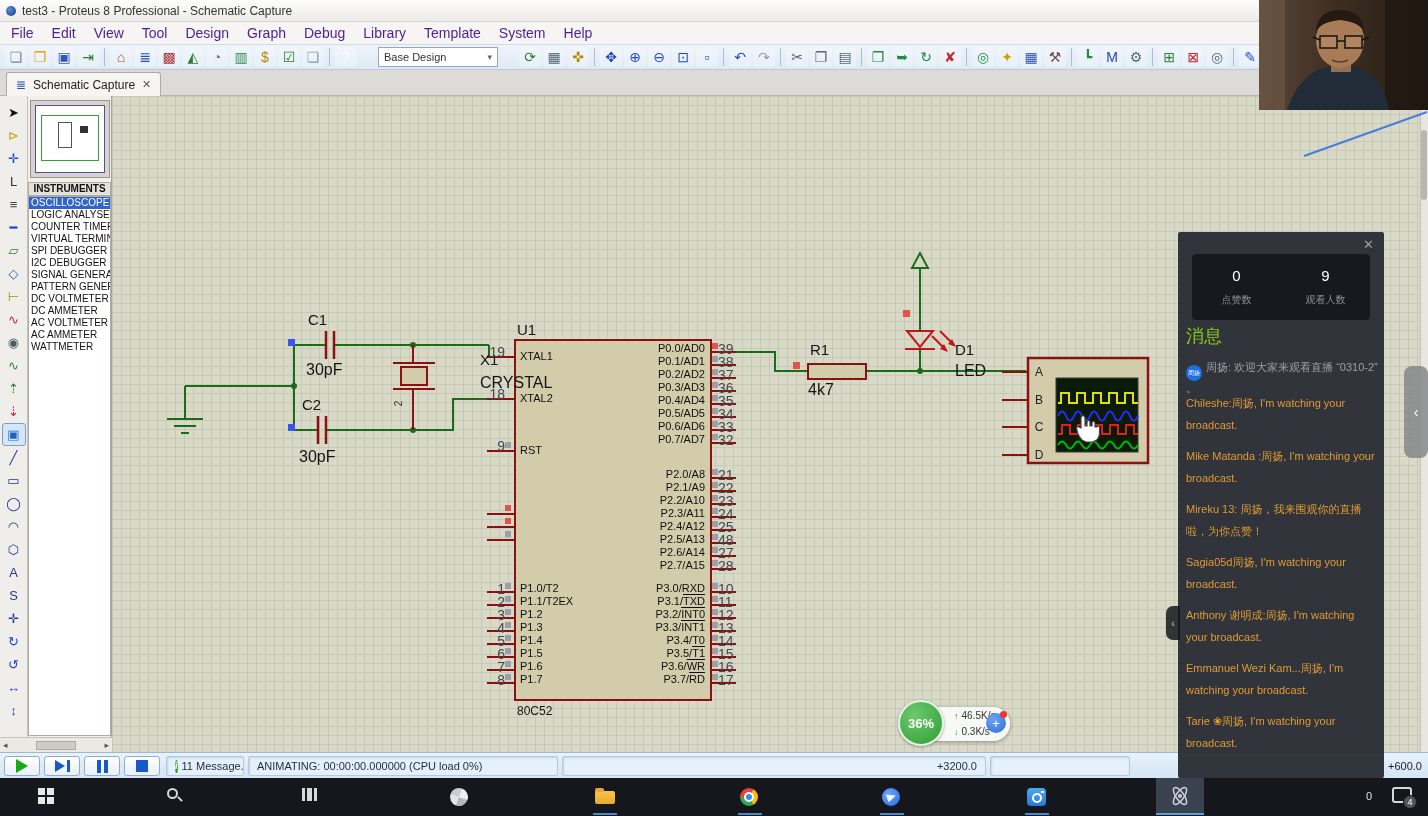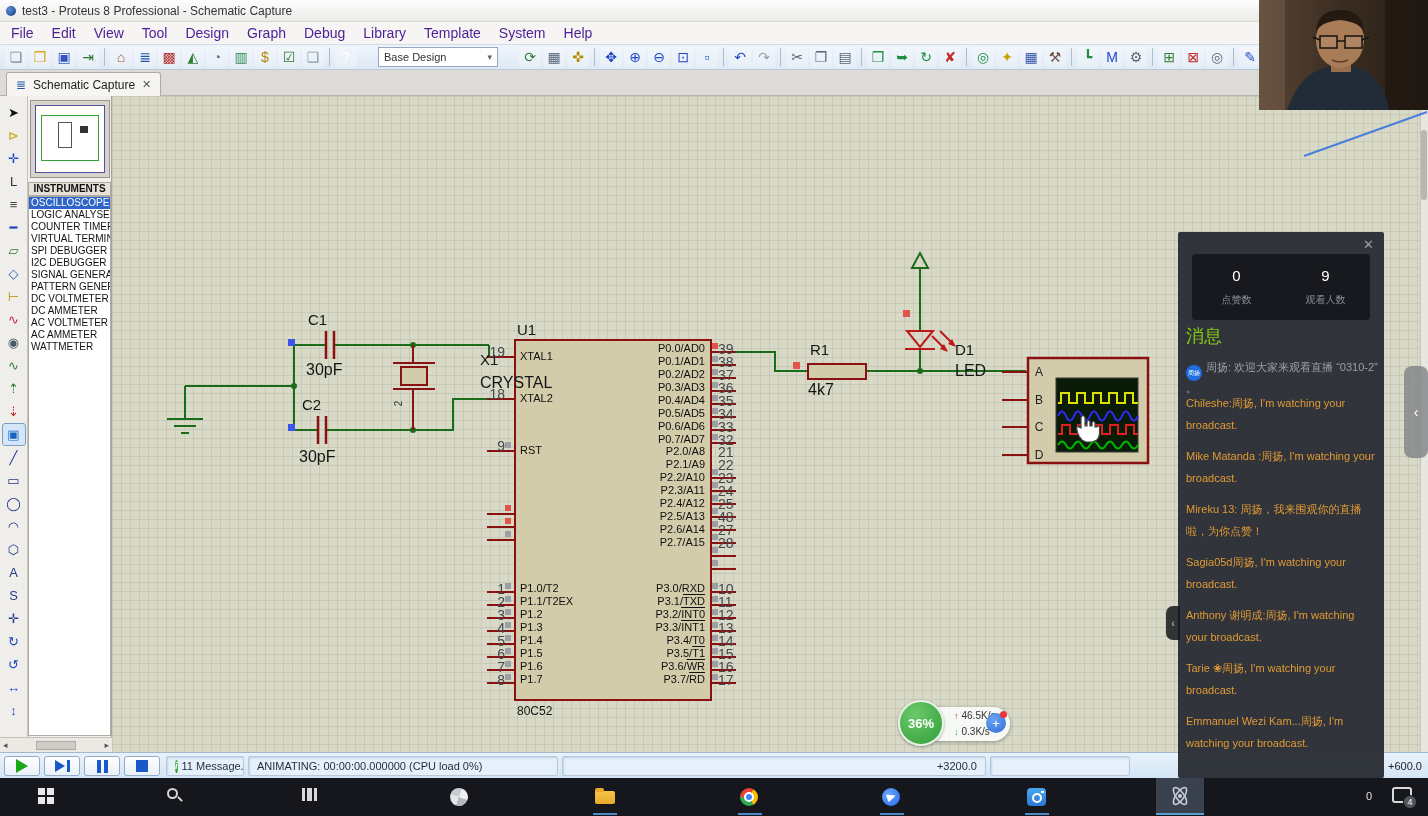--- a/index.html
+++ b/index.html
@@ -456,21 +456,21 @@
       </div>
       <div class="prow prow-r">
         <span class="plabel"><span>P0.6/AD6</span><span class="ovl"></span></span>
         <span class="pnum">33</span>
       </div>
       <div class="prow prow-r">
         <span class="plabel"><span>P0.7/AD7</span><span class="ovl"></span></span>
         <span class="pnum">32</span>
       </div>
     </div>
-  <div class="pin-group" style="left:480px;top:444px">
+  <div class="pin-group" style="left:480px;top:467px">
 
   <div class="prow prow-r">
         <span class="plabel"><span>P2.0/A8</span><span class="ovl"></span></span>
         <span class="pnum">21</span>
       </div>
       <div class="prow prow-r">
         <span class="plabel"><span>P2.1/A9</span><span class="ovl"></span></span>
         <span class="pnum">22</span>
       </div>
       <div class="prow prow-r">
@@ -642,22 +642,22 @@
     <div class="sys-msg">
       <span class="sys-badge">周扬</span><span>周扬: 欢迎大家来观看直播 “0310-2” 。</span>
     </div>
     <div class="chat-msgs">
 
     <div class="chat-msg">Chileshe:周扬, I'm watching your broadcast.</div>
         <div class="chat-msg">Mike Matanda :周扬, I'm watching your broadcast.</div>
         <div class="chat-msg">Mireku 13: 周扬，我来围观你的直播啦，为你点赞！</div>
         <div class="chat-msg">Sagia05d周扬, I'm watching your broadcast.</div>
         <div class="chat-msg">Anthony 谢明成:周扬, I'm watching your broadcast.</div>
+        <div class="chat-msg">Emmanuel Wezi Kam...周扬, I'm watching your broadcast.</div>
         <div class="chat-msg">Tarie ❀周扬, I'm watching your broadcast.</div>
-        <div class="chat-msg">Emmanuel Wezi Kam...周扬, I'm watching your broadcast.</div>
       </div>
   </div>
   <div class="chat-handle">‹</div>
   <div class="side-tab">‹</div>
 
   <div class="webcam">
     <svg width="169" height="110" viewBox="0 0 169 110">
       <defs>
         <linearGradient id="wcg" x1="0" y1="0" x2="1" y2="0">
           <stop offset="0" stop-color="#5a4536"></stop>

